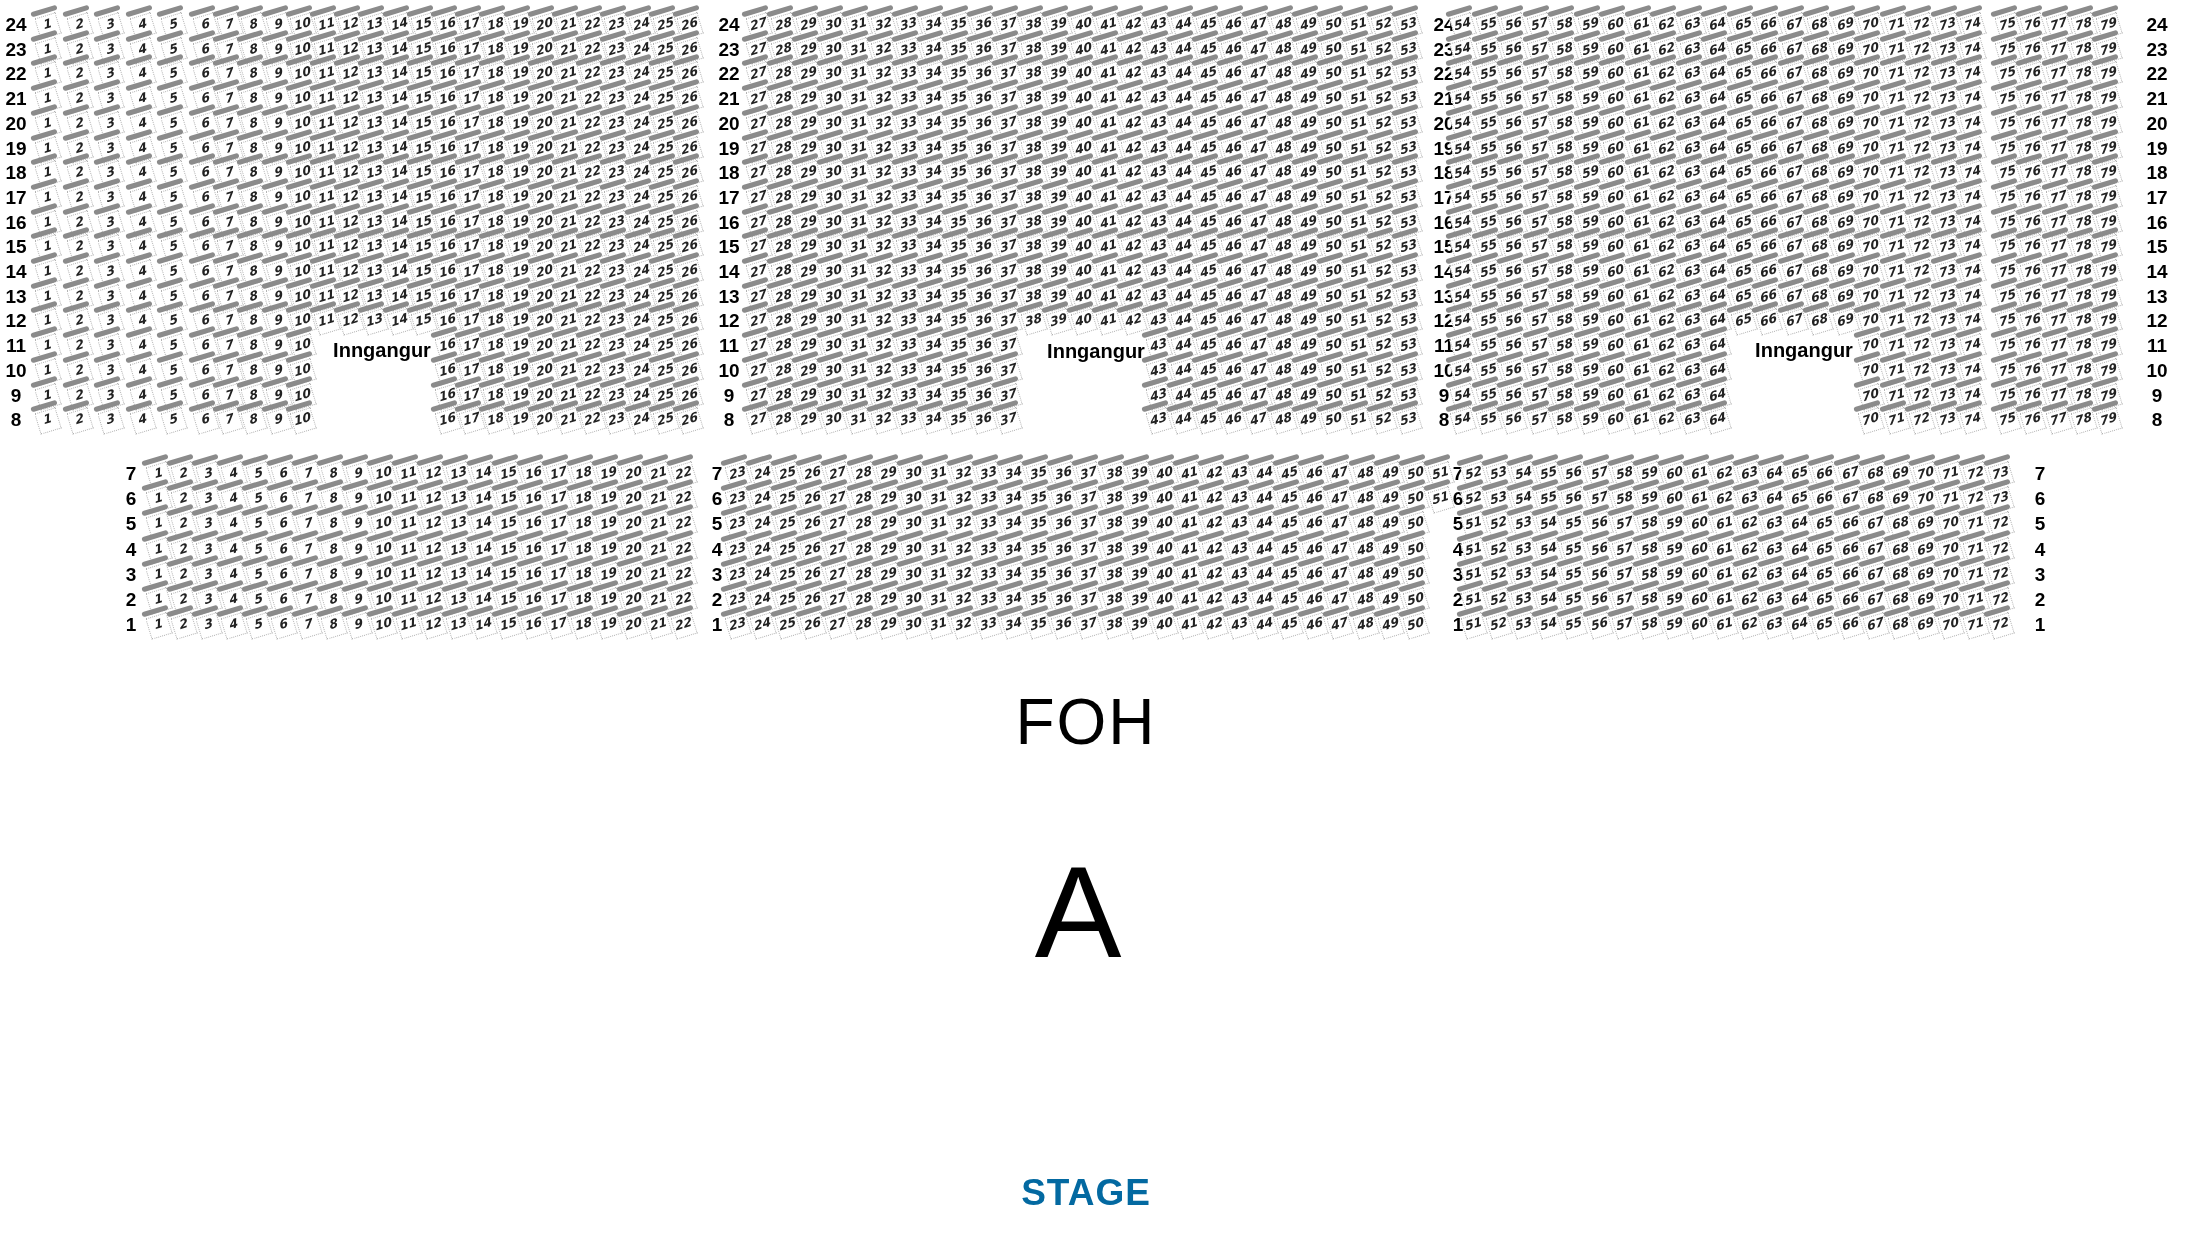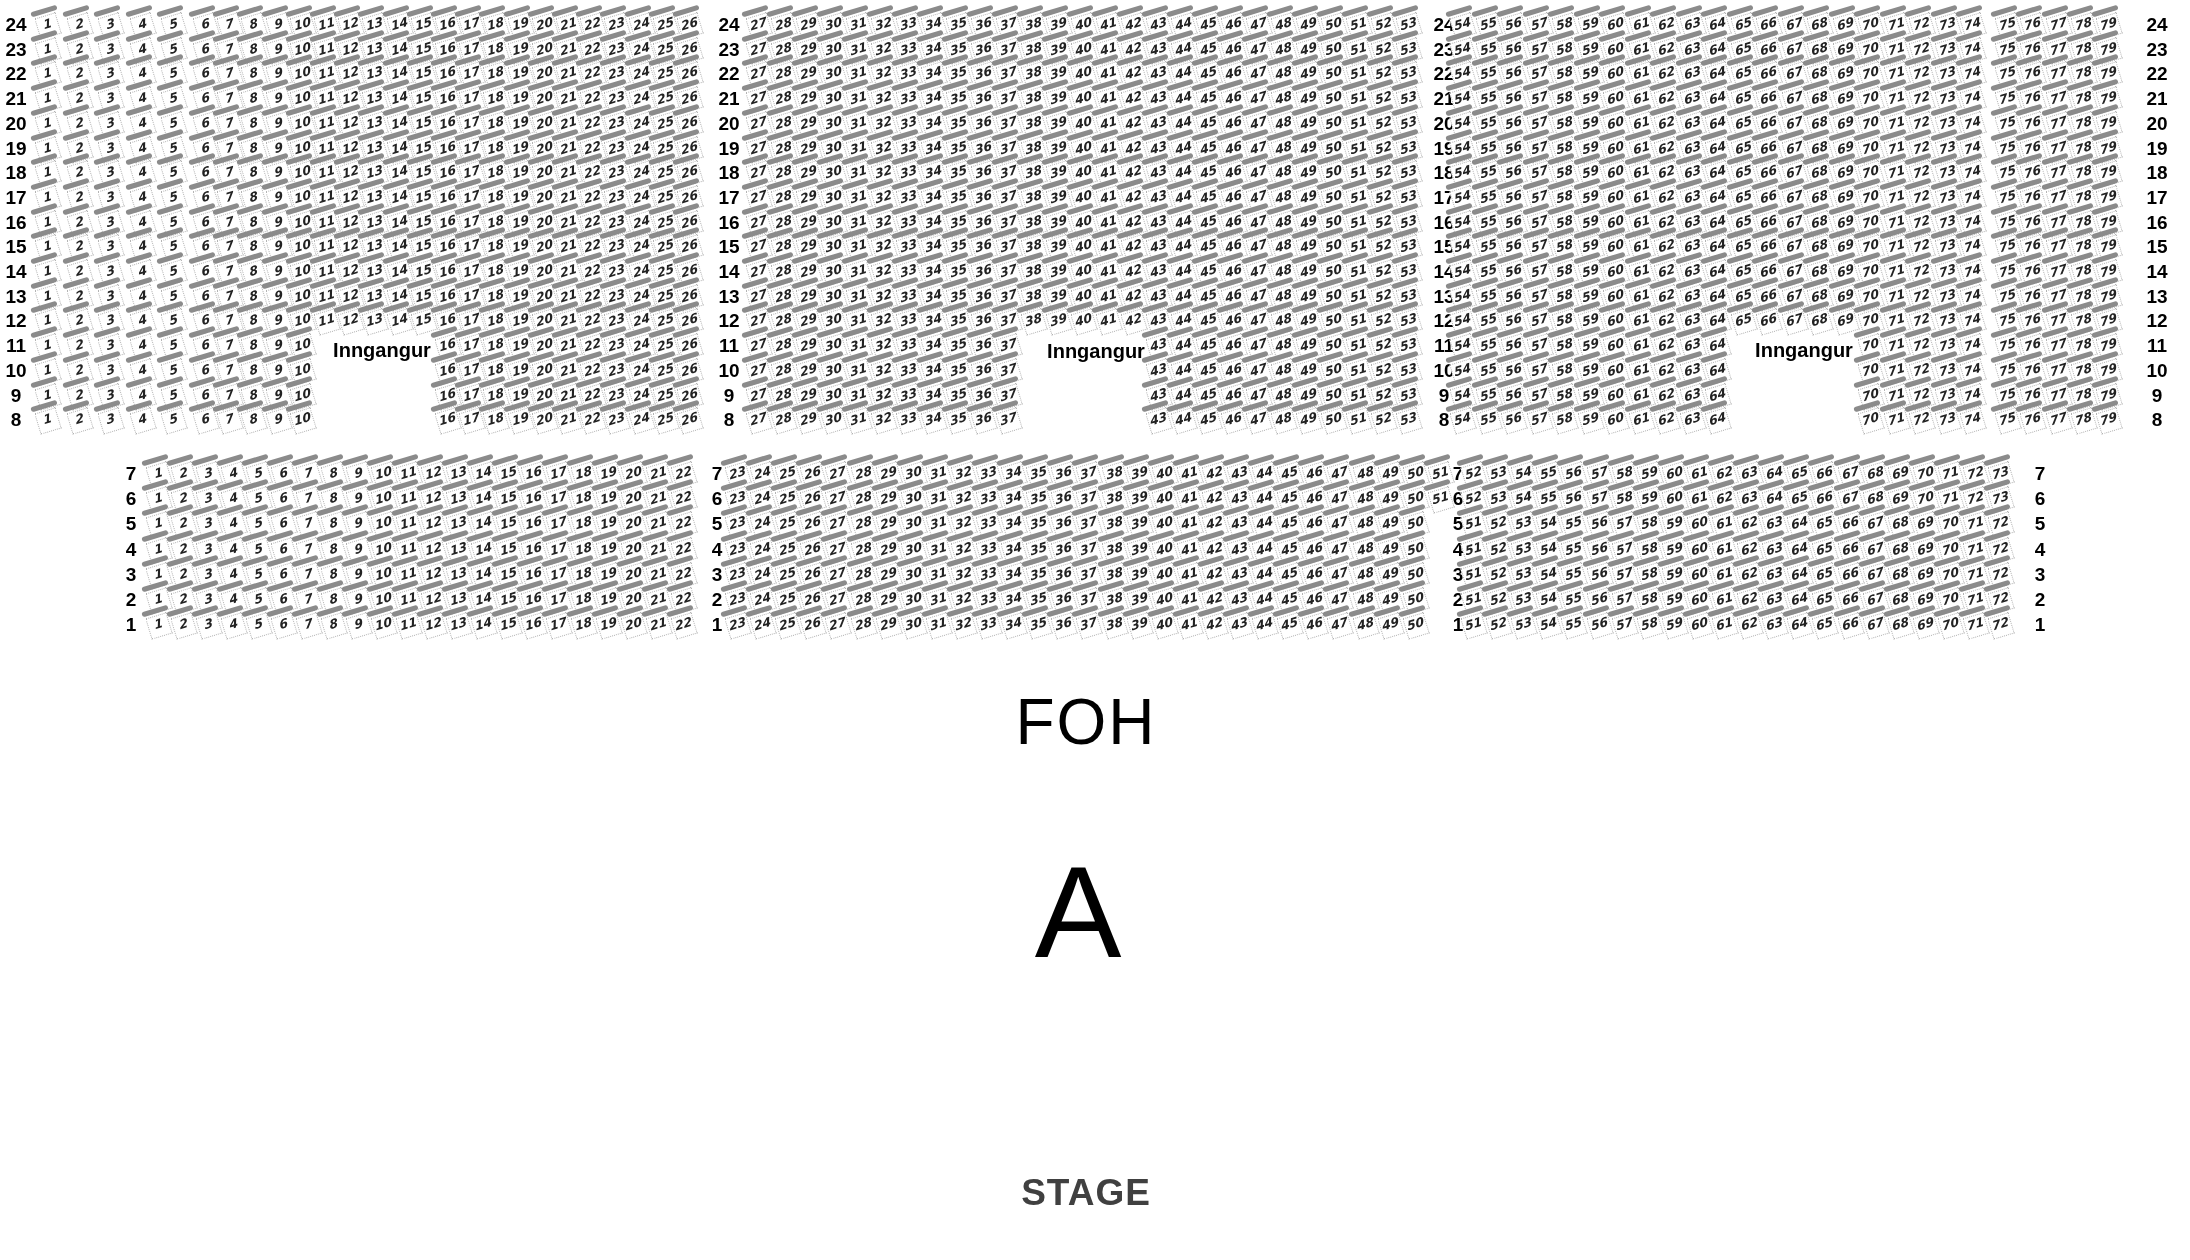--- a/index.html
+++ b/index.html
@@ -14,21 +14,21 @@
         transform:skewX(-8deg);}
   .row-label{position:absolute;transform:translate(-50%,-50%);
         font:700 19px "Liberation Sans",sans-serif;color:#000;white-space:nowrap;}
   .entrance-label{position:absolute;transform:translate(-50%,-50%);
         font:700 20px "Liberation Sans",sans-serif;color:#000;white-space:nowrap;}
   .foh-label{position:absolute;left:1086px;top:722px;transform:translate(-50%,-50%);
         font:400 64px "Liberation Sans",sans-serif;color:#000;letter-spacing:2px;}
   .section-letter{position:absolute;left:1078px;top:912px;transform:translate(-50%,-50%);
         font:400 130px "Liberation Sans",sans-serif;color:#000;}
   .stage-label{position:absolute;left:1086px;top:1193px;transform:translate(-50%,-50%);
-        font:700 37px "Liberation Sans",sans-serif;color:#404040;letter-spacing:1px;}
+        font:700 37px "Liberation Sans",sans-serif;color:#0369a1;letter-spacing:1px;}
 </style>
 </head>
 <body>
 
 <div class="canvas">
   <div id="seatmap">
       <div class="row-label" style="left: 16px; top: 25px;">24</div>
       <div class="row-label" style="left: 16px; top: 49.7px;">23</div>
       <div class="row-label" style="left: 16px; top: 74.4px;">22</div>
       <div class="row-label" style="left: 16px; top: 99.1px;">21</div>

